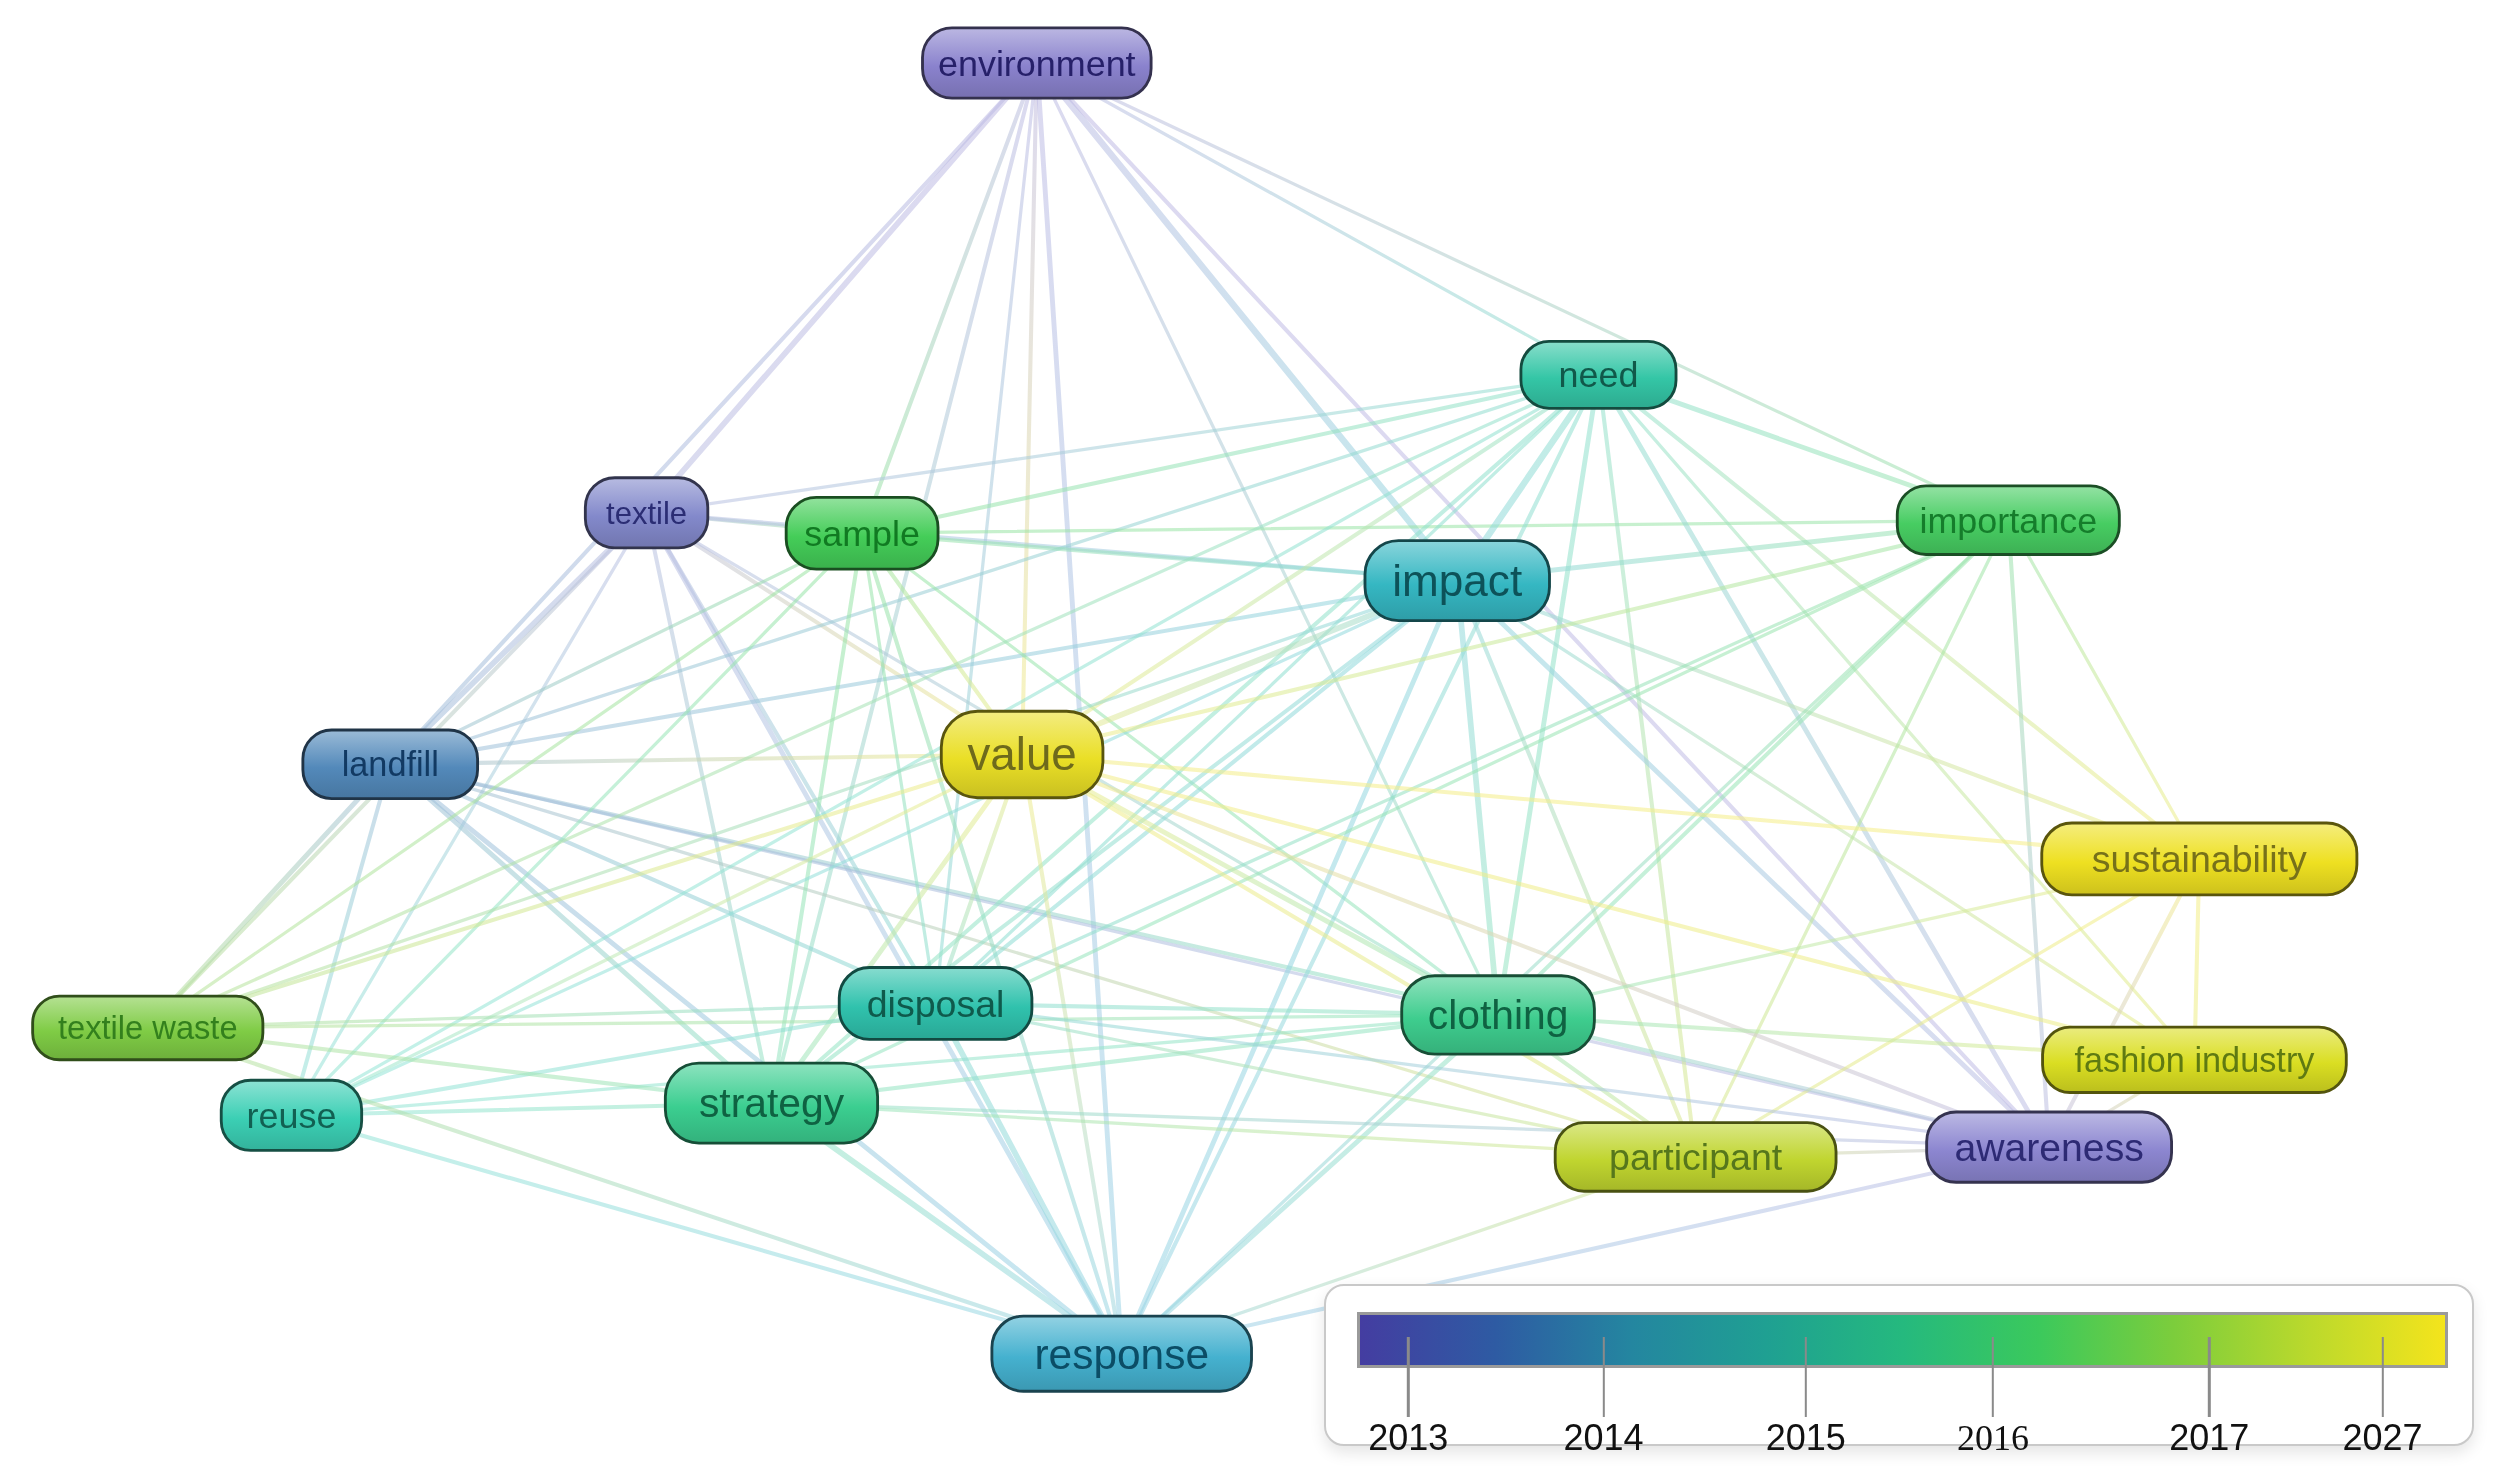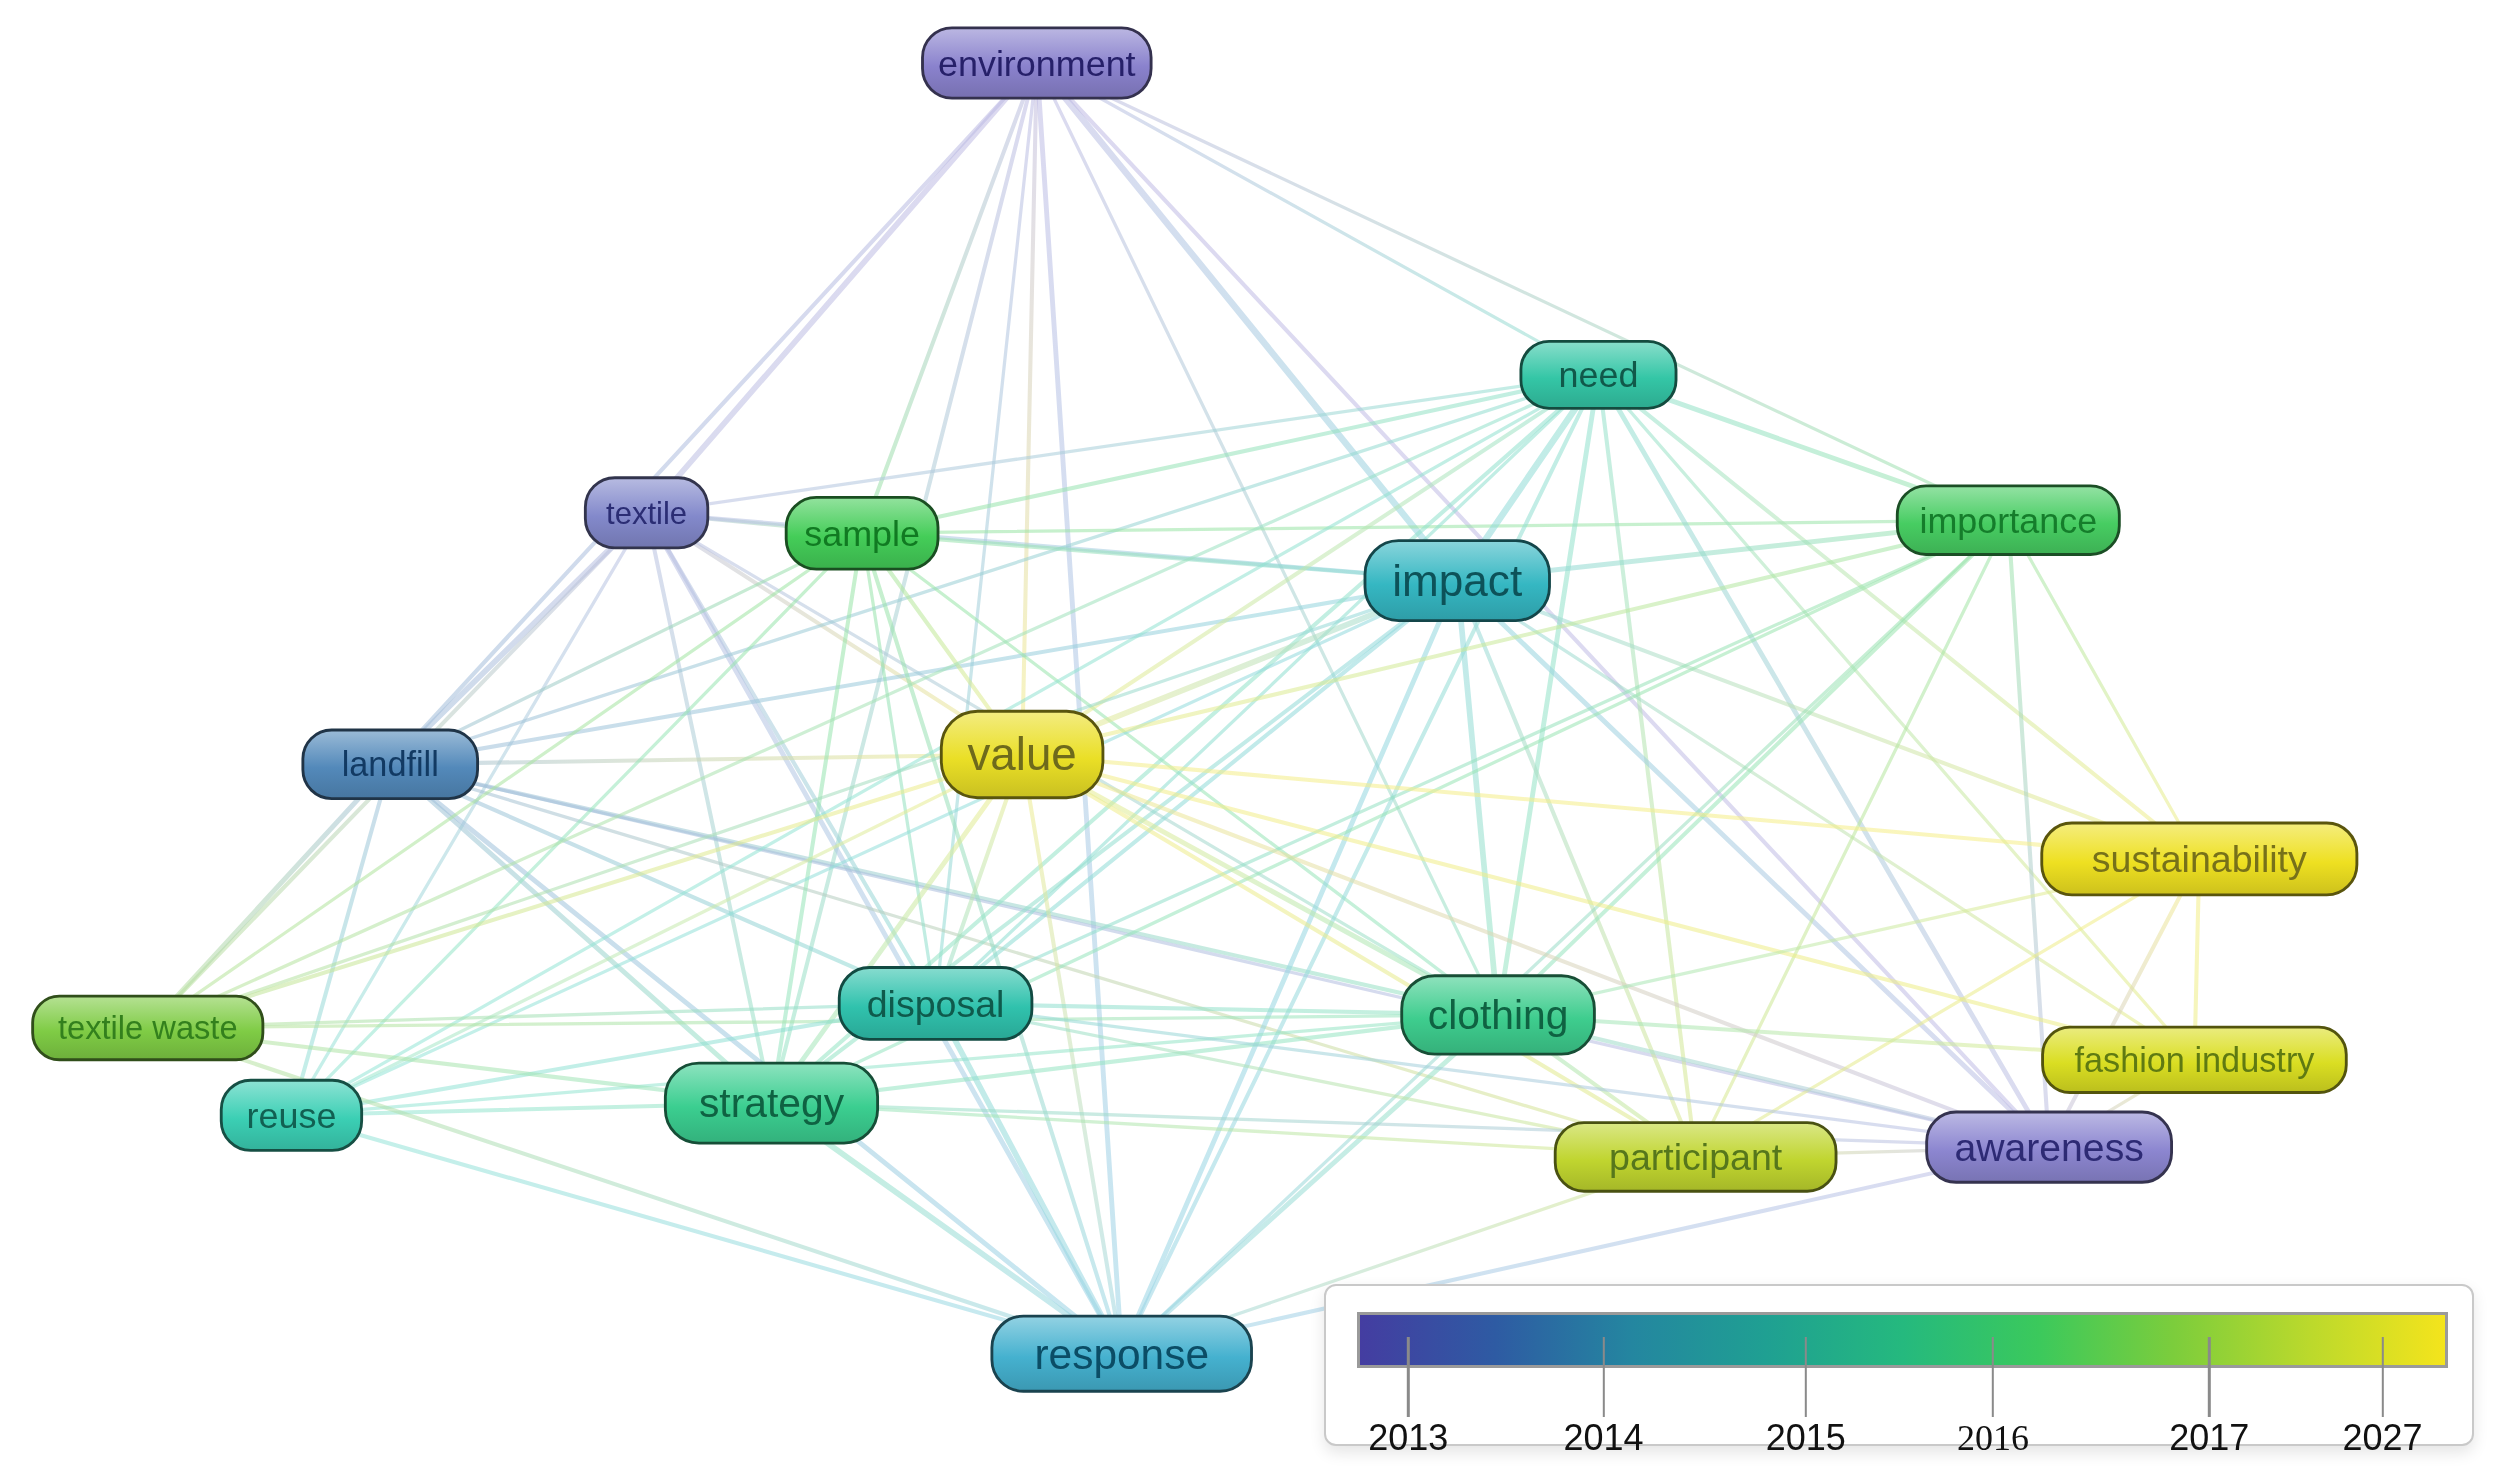--- a/index.html
+++ b/index.html
@@ -27,21 +27,21 @@
     pointer-events: none;
   }
   .legend-box {
     position: absolute;
     left: 1324px;
     top: 1284px;
     width: 1150px;
     height: 162px;
     background: #ffffff;
     border: 2.4px solid #c9c9c9;
-    border-radius: 12px;
+    border-radius: 20px;
     box-shadow: 0 6.5px 14.7px rgba(0,0,0,0.10);
     box-sizing: border-box;
     z-index: 10;
   }
   .legend-bar {
     position: absolute;
     left: 31px;
     top: 26px;
     width: 1091px;
     height: 56px;

